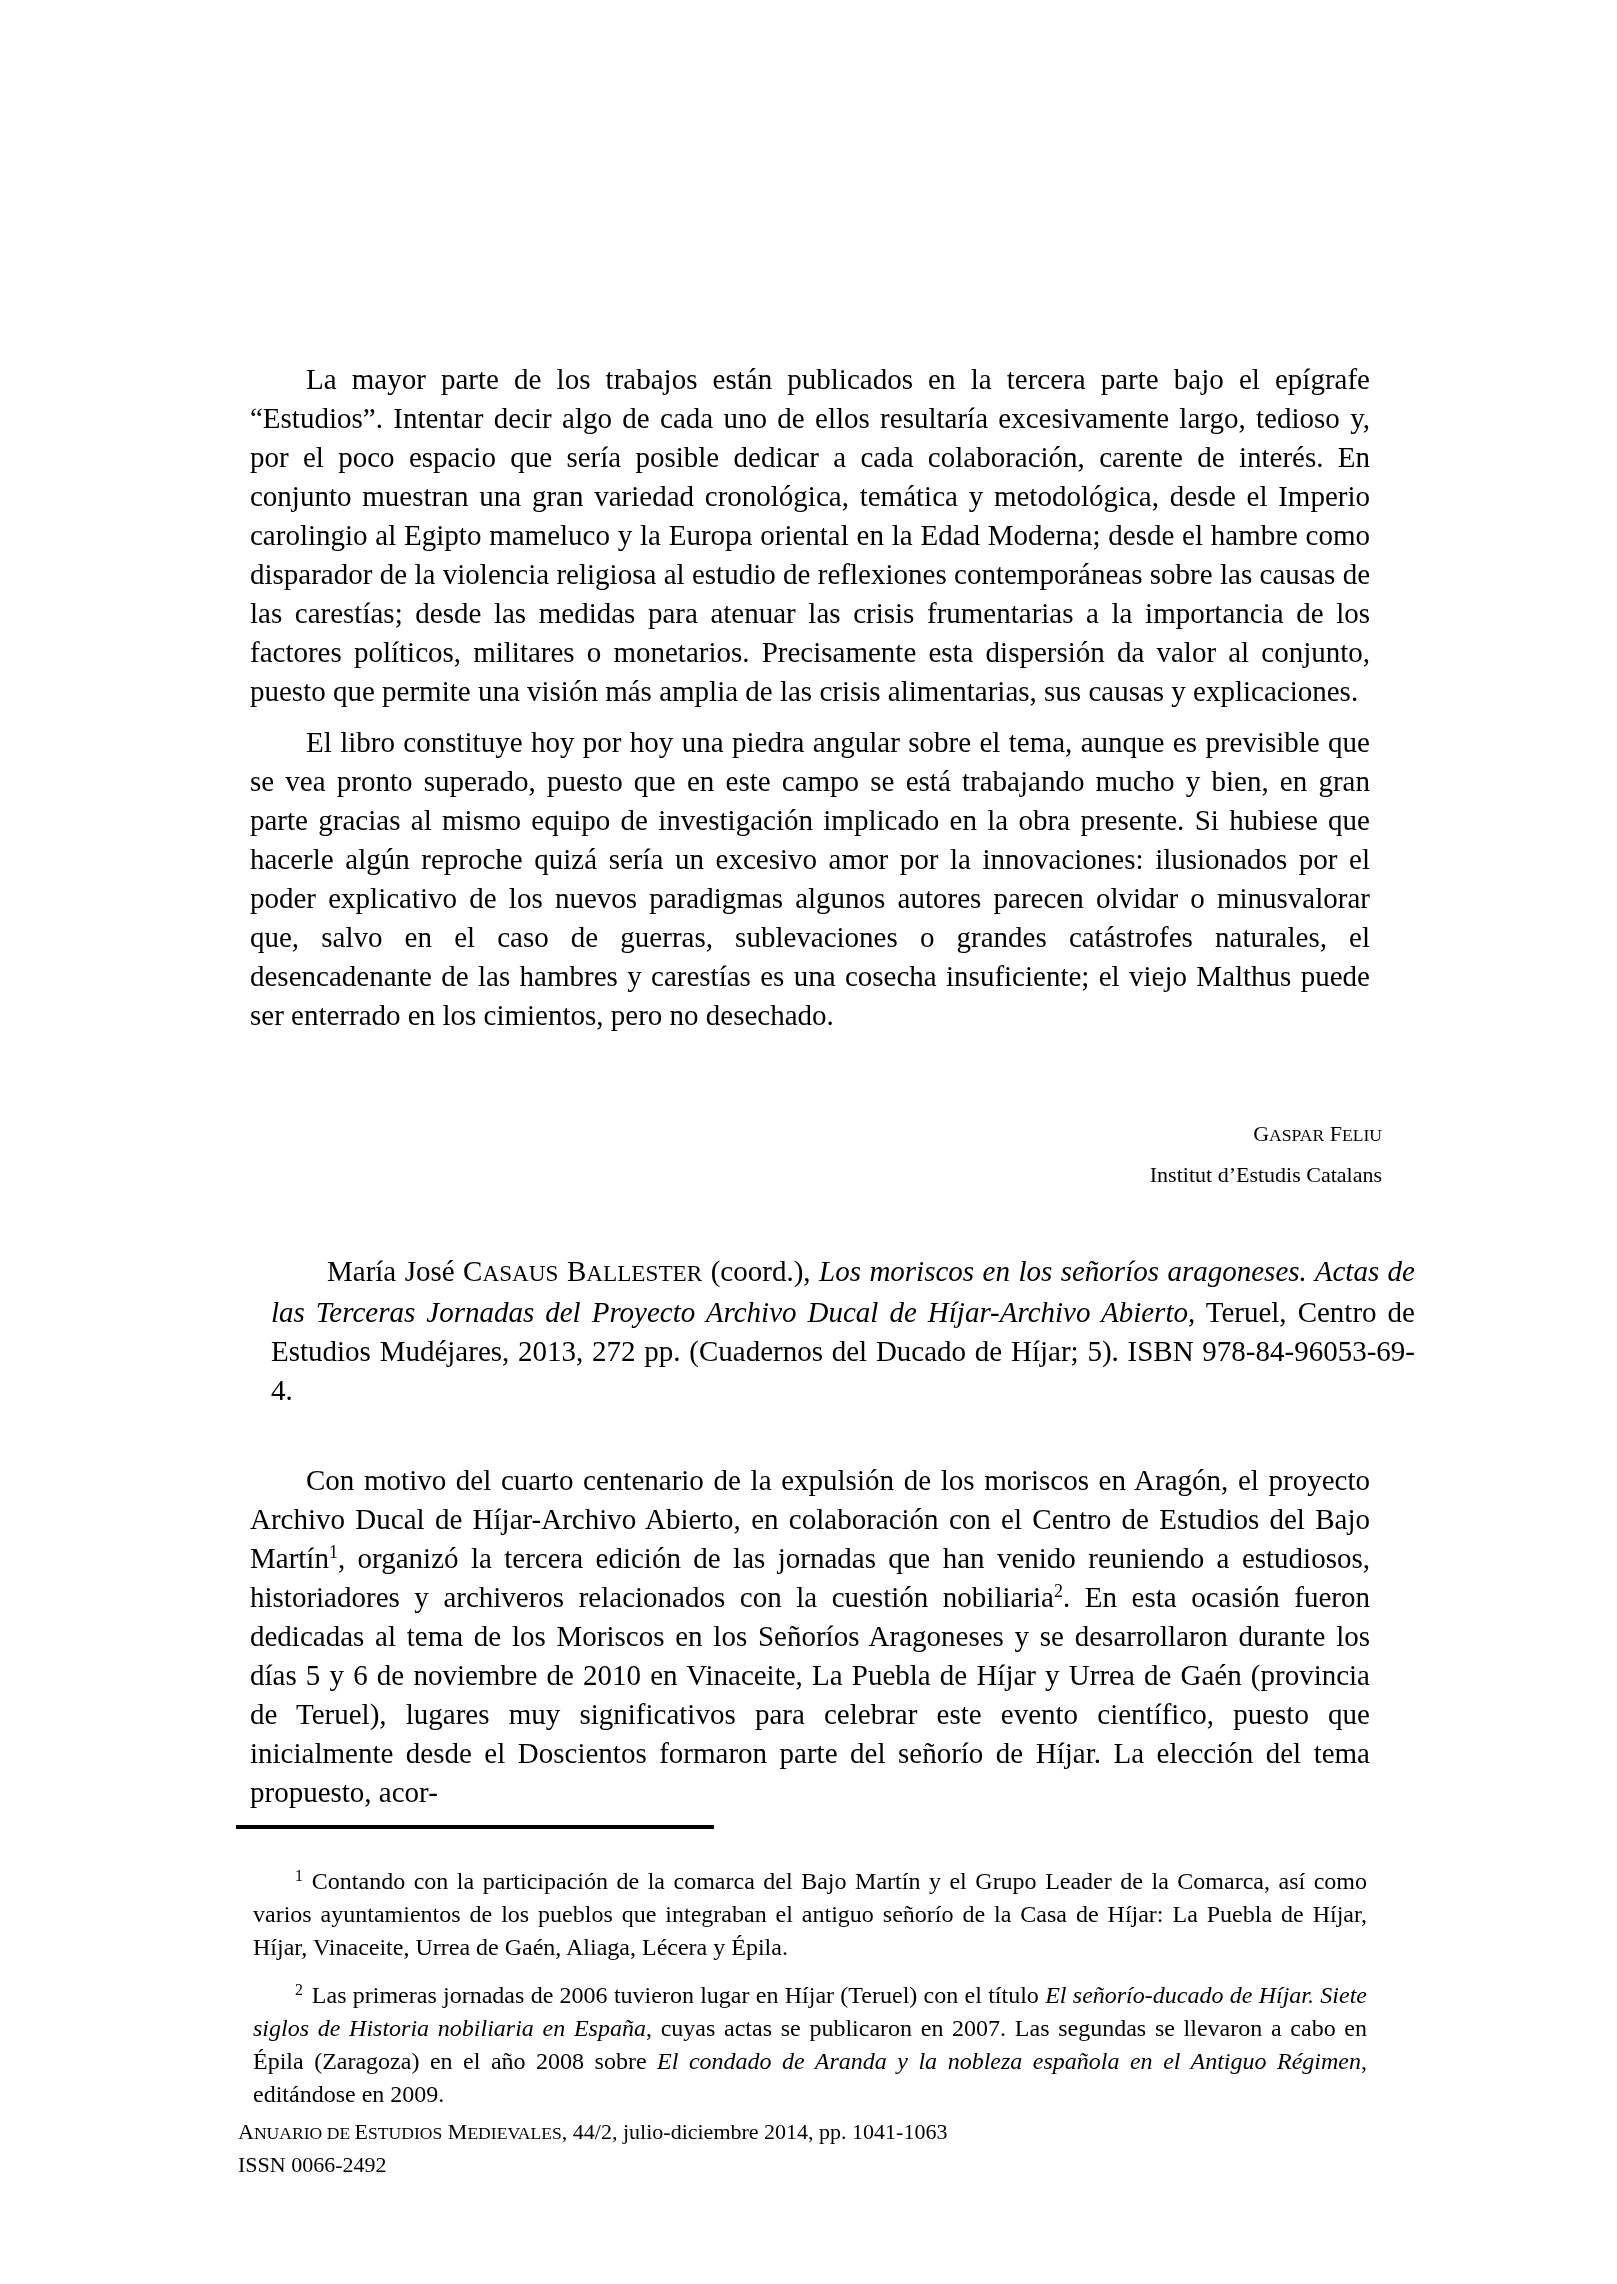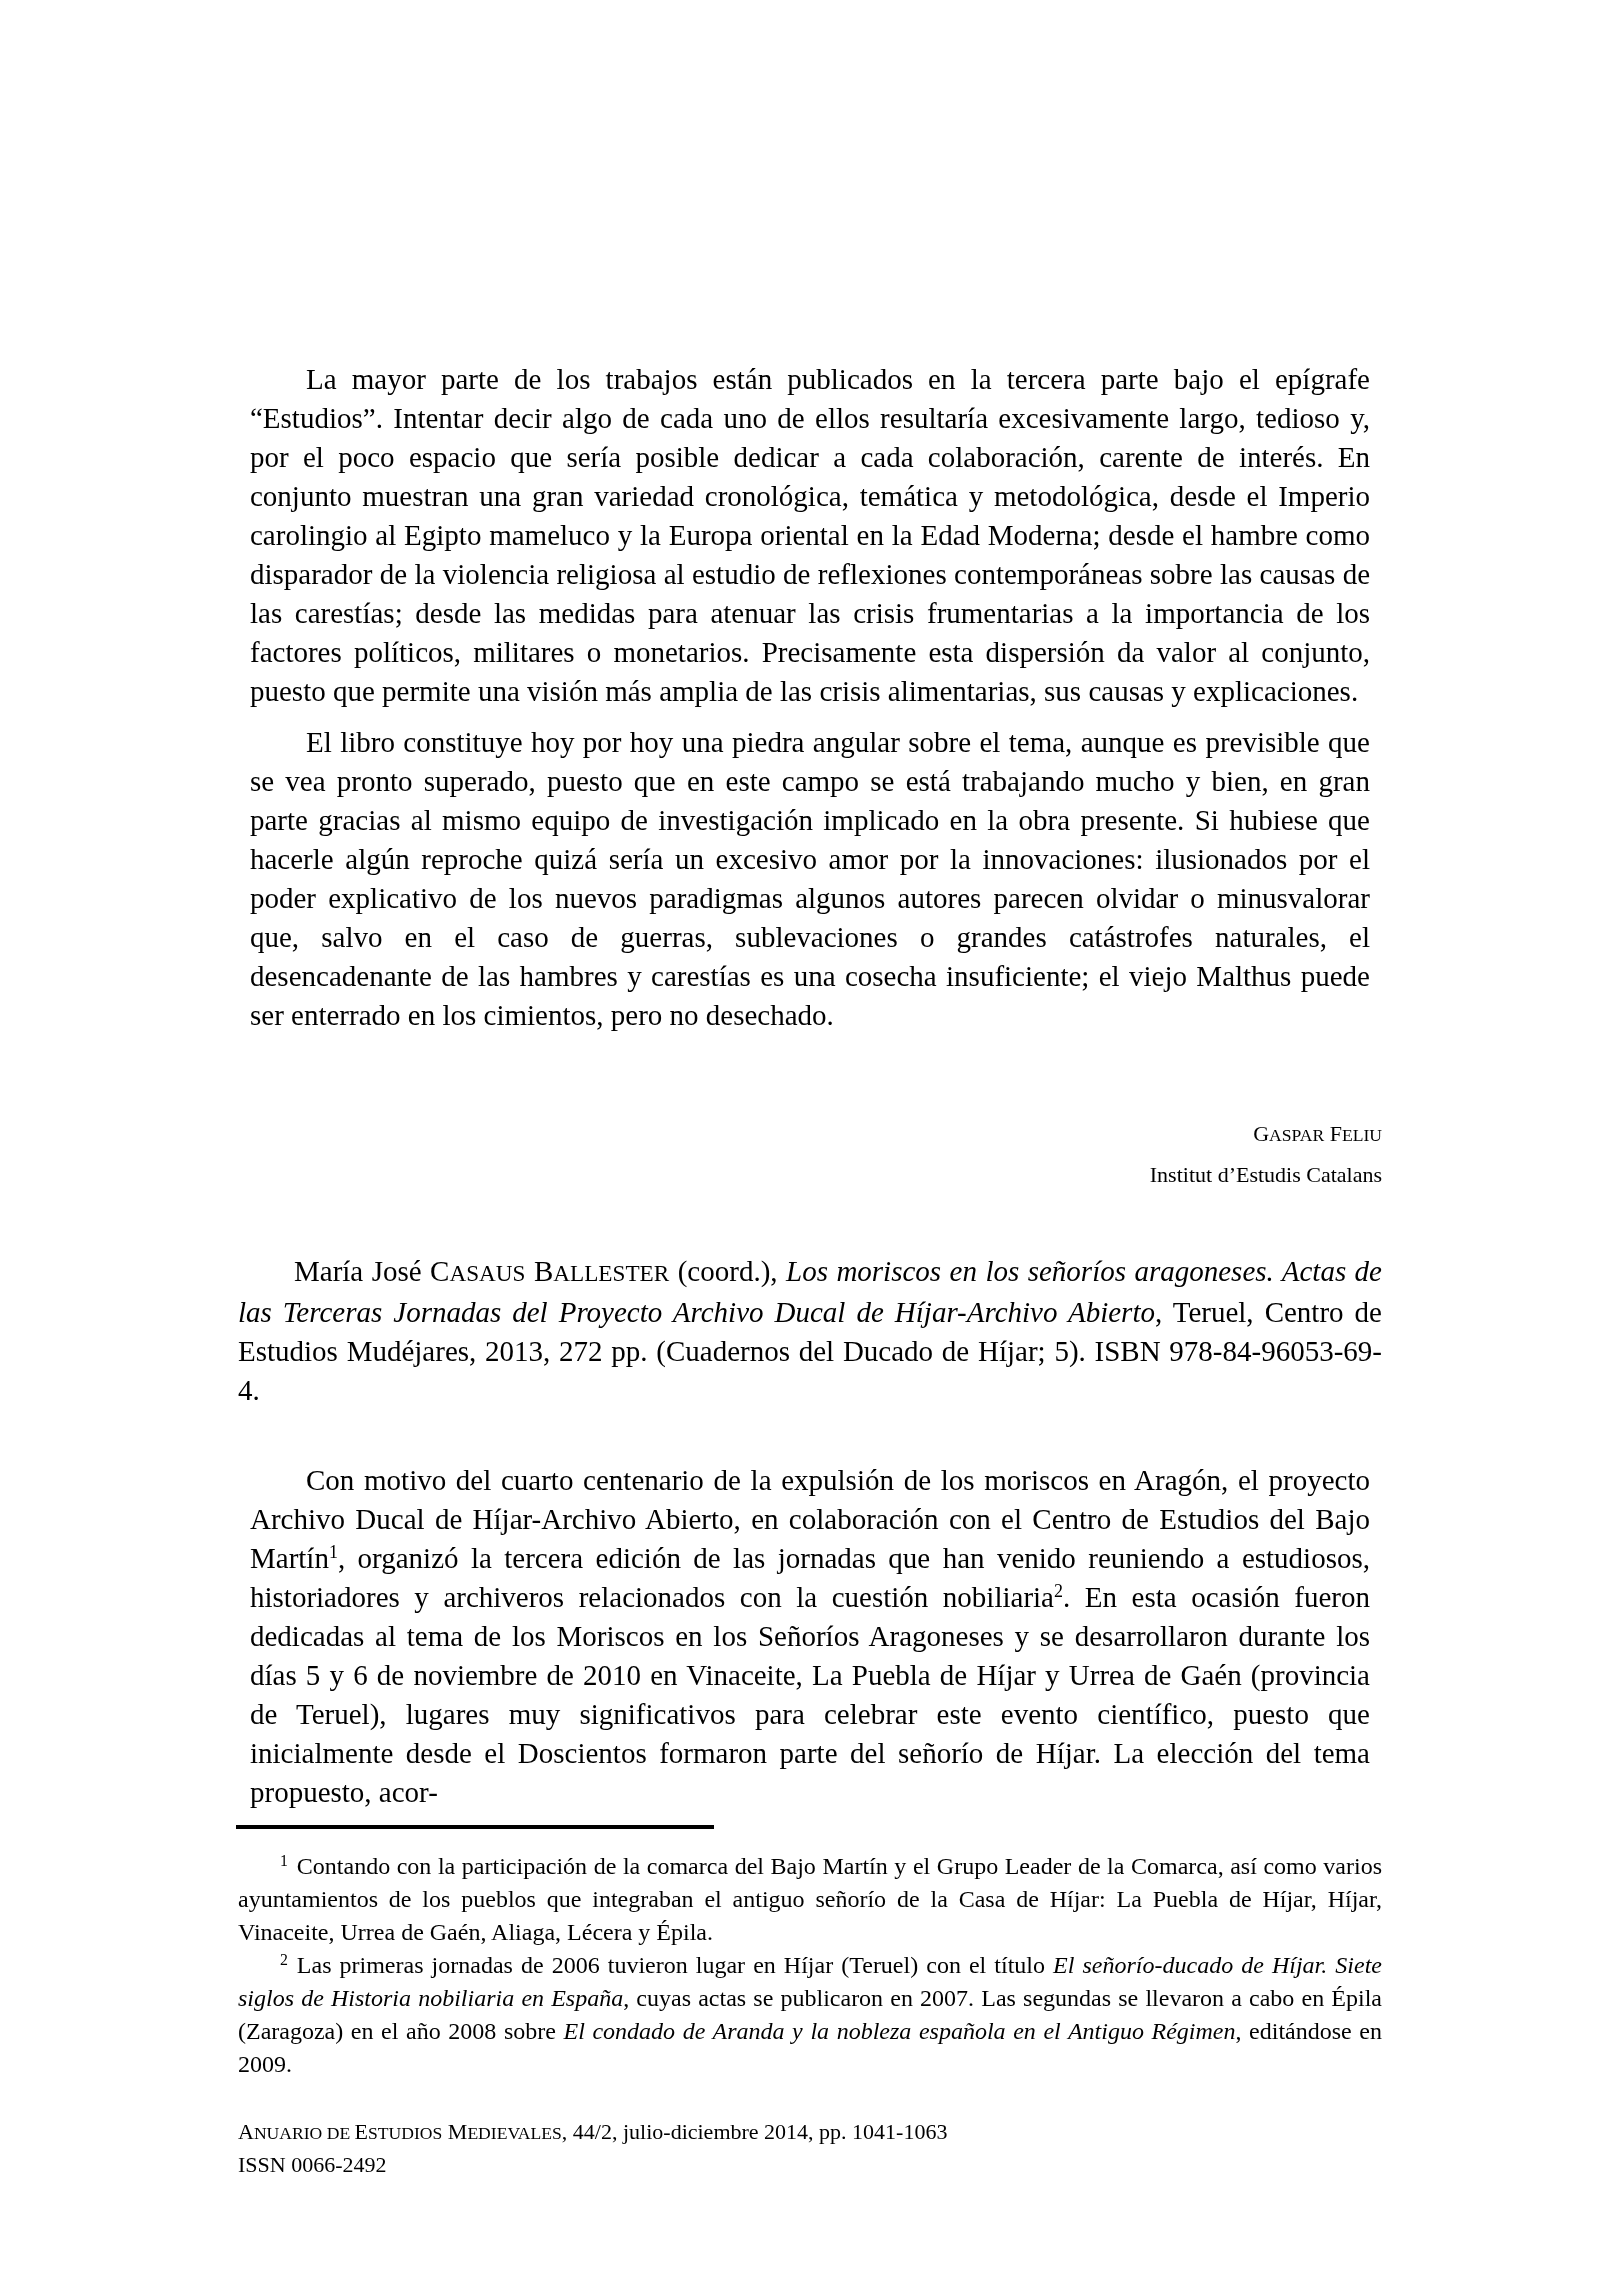--- a/index.html
+++ b/index.html
@@ -120,21 +120,21 @@
   .footnotes {
     position: absolute;
     left: 238px;
     top: 1850px;
     width: 1144px;
     font-size: 24px;
     line-height: 33px;
     text-align: justify;
   }
   .footnotes p {
-    margin: 0;
+    margin: 15px;
     text-indent: 42px;
   }
   .footnotes sup {
     font-size: 0.66em;
     vertical-align: 0.5em;
     margin-right: 8.9px;
   }
 
   
   .journal-footer {
@@ -158,21 +158,21 @@
   <div class="body-block" style="top:348px;">
     <p>La mayor parte de los trabajos están publicados en la tercera parte bajo el epígrafe “Estudios”. Intentar decir algo de cada uno de ellos resultaría excesivamente largo, tedioso y, por el poco espacio que sería posible dedicar a cada colaboración, carente de interés. En conjunto muestran una gran variedad cronológica, temática y metodológica, desde el Imperio carolingio al Egipto mameluco y la Europa oriental en la Edad Moderna; desde el hambre como disparador de la violencia religiosa al estudio de reflexiones contemporáneas sobre las causas de las carestías; desde las medidas para atenuar las crisis frumentarias a la importancia de los factores políticos, militares o monetarios. Precisamente esta dispersión da valor al conjunto, puesto que permite una visión más amplia de las crisis alimentarias, sus causas y explicaciones.</p>
     <p>El libro constituye hoy por hoy una piedra angular sobre el tema, aunque es previsible que se vea pronto superado, puesto que en este campo se está trabajando mucho y bien, en gran parte gracias al mismo equipo de investigación implicado en la obra presente. Si hubiese que hacerle algún reproche quizá sería un excesivo amor por la innovaciones: ilusionados por el poder explicativo de los nuevos paradigmas algunos autores parecen olvidar o minusvalorar que, salvo en el caso de guerras, sublevaciones o grandes catástrofes naturales, el desencadenante de las hambres y carestías es una cosecha insuficiente; el viejo Malthus puede ser enterrado en los cimientos, pero no desechado.</p>
   </div>
 
   <div class="signature" style="top:1114px;">
     <span class="sig-name"><span class="sc"><span class="sc-first">G</span><span class="sc-rest">ASPAR</span></span>&nbsp;<span class="sc"><span class="sc-first">F</span><span class="sc-rest">ELIU</span></span></span>
     <span class="sig-affil">Institut d’Estudis Catalans</span>
   </div>
 
-  <div class="citation" style="top:1252px;">
+  <div class="citation" style="top:1252px;margin-left:33px;">
     <p><span>María José </span><span class="sc"><span class="sc-first">C</span><span class="sc-rest">ASAUS</span></span>&nbsp;<span class="sc"><span class="sc-first">B</span><span class="sc-rest">ALLESTER</span></span><span> (coord.), </span><span class="it">Los moriscos en los señoríos aragoneses. Actas de las Terceras Jornadas del Proyecto Archivo Ducal de Híjar-Archivo Abierto</span><span>, Teruel, Centro de Estudios Mudéjares, 2013, 272 pp. (Cuadernos del Ducado de Híjar; 5). ISBN 978-84-96053-69-4.</span></p>
   </div>
 
   <div class="body-block" style="top:1449px;">
     <p><span>Con motivo del cuarto centenario de la expulsión de los moriscos en Aragón, el proyecto Archivo Ducal de Híjar-Archivo Abierto, en colaboración con el Centro de Estudios del Bajo Martín</span><sup>1</sup><span>, organizó la tercera edición de las jornadas que han venido reuniendo a estudiosos, historiadores y archiveros relacionados con la cuestión nobiliaria</span><sup>2</sup><span>. En esta ocasión fueron dedicadas al tema de los Moriscos en los Señoríos Aragoneses y se desarrollaron durante los días 5 y 6 de noviembre de 2010 en Vinaceite, La Puebla de Híjar y Urrea de Gaén (provincia de Teruel), lugares muy significativos para celebrar este evento científico, puesto que inicialmente desde el Doscientos formaron parte del señorío de Híjar. La elección del tema propuesto, acor-</span></p>
   </div>
 
   <div class="footnote-rule"></div>
 
   <div class="footnotes">

